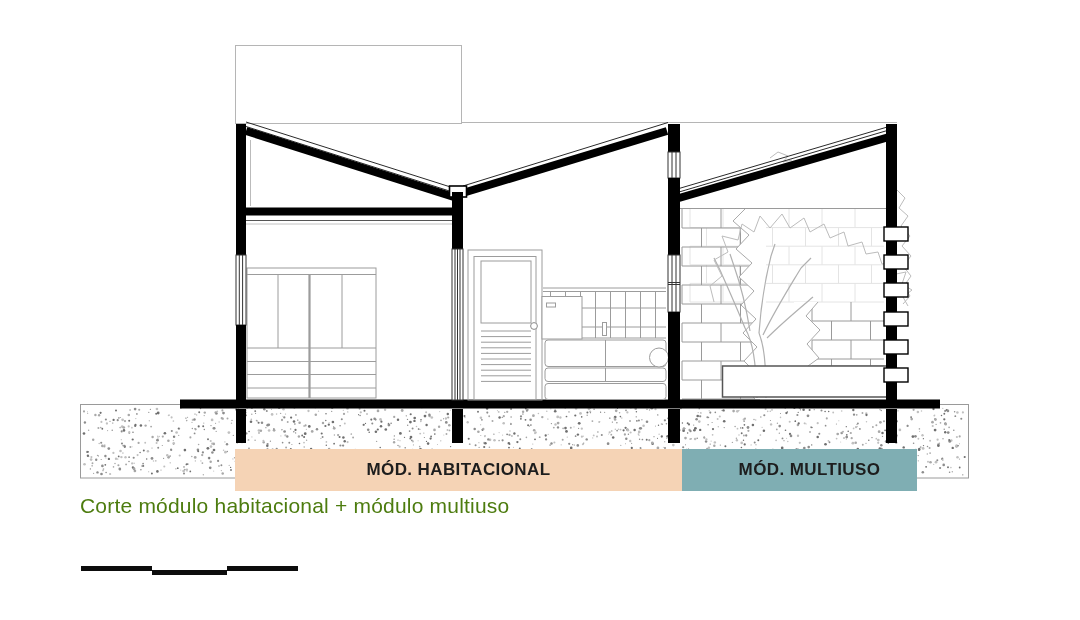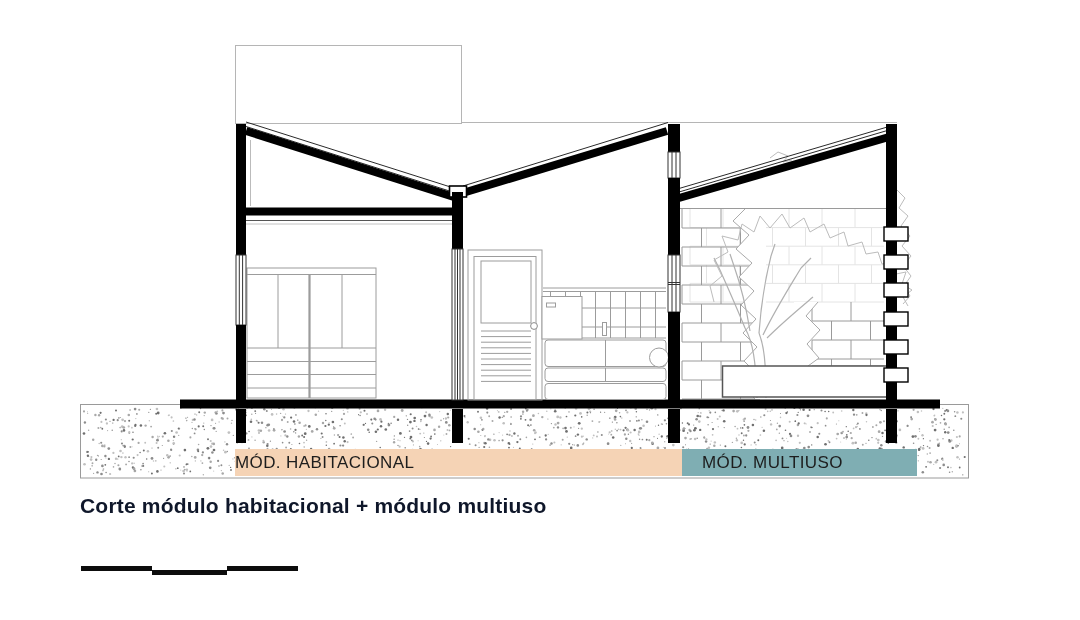--- a/index.html
+++ b/index.html
@@ -1,23 +1,23 @@
 <!DOCTYPE html>
 <html><head>
 <meta charset="utf-8">
 <style>
   html,body{margin:0;padding:0;background:#fff;}
   #stage{position:relative;width:1080px;height:620px;background:#fff;overflow:hidden;
          font-family:"Liberation Sans","DejaVu Sans",sans-serif;}
   #drawing{position:absolute;left:0;top:0;}
-  .band{position:absolute;top:449px;height:27px;display:flex;align-items:center;justify-content:flex-start;
-        font-weight:400;font-size:17px;letter-spacing:.4px;color:#1d1d1d;}
+  .band{position:absolute;top:449px;height:42px;display:flex;align-items:center;justify-content:center;
+        font-weight:700;font-size:17px;letter-spacing:.4px;color:#1d1d1d;}
   .band-hab{left:235px;width:447px;}
   .band-mul{left:682px;width:215px;padding-left:20px;}
-  .caption{position:absolute;left:80px;top:494px;font-size:21px;color:#0f172a;letter-spacing:.2px;font-weight:bold;}
+  .caption{position:absolute;left:80px;top:494px;font-size:21px;color:#4d7c0f;letter-spacing:.2px;}
   .scalebar{position:absolute;left:81px;top:566px;width:220px;height:12px;}
   .seg{position:absolute;height:5px;background:#0d0d0d;}
   .seg1{left:0;top:0;width:71px;}
   .seg2{left:71px;top:4px;width:75px;}
   .seg3{left:146px;top:0;width:71px;}
 </style>
 </head>
 <body>
 
 <div id="stage">

